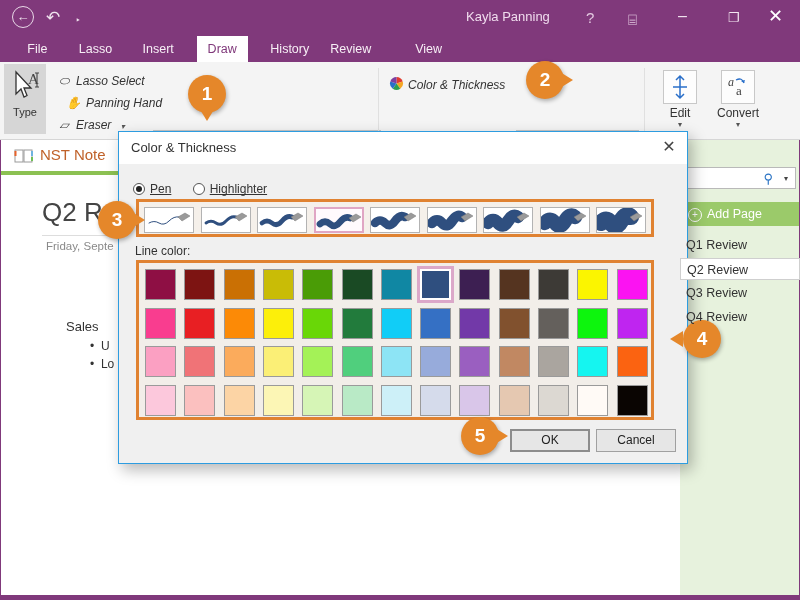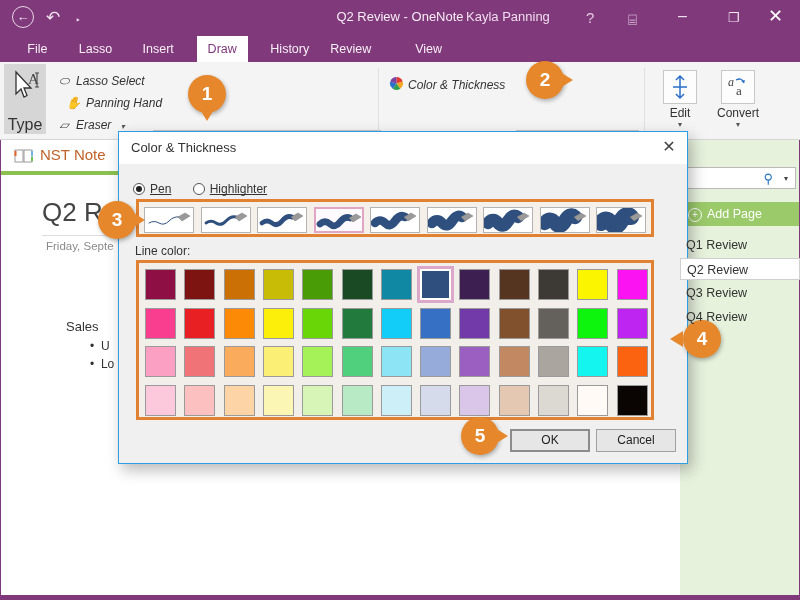--- a/index.html
+++ b/index.html
@@ -55,21 +55,21 @@
     position:absolute; left:0; top:62px; width:800px; height:78px;
     background:#f4f4f4; border-bottom:1px solid #d6d6d6;
   }
   .rb-sep { position:absolute; top:6px; width:1px; height:66px; background:#e0e0e0; }
 
   .type-btn {
     position:absolute; left:4px; top:2px; width:42px; height:70px;
     background:#d6d6d6; text-align:center;
   }
   .type-btn .glyph { position:relative; height:42px; }
-  .type-btn .lbl { font-size:16px; color:#333;margin-top:10px; }
+  .type-btn .lbl { font-size:11px; color:#333; }
 
   .tool-item {
     position:absolute; font-size:12px; color:#333; white-space:nowrap;font-style:italic;
   }
   .tool-item .ic { display:inline-block; width:16px; text-align:center; margin-right:4px; }
 
   .gallery {
     position:absolute; background:#fff; border:1px solid #c6c6c6;
   }
   .pen-cell {
@@ -171,21 +171,20 @@
   .callout .tailL { left:-13px; top:11px;
     border-top:8px solid transparent; border-bottom:8px solid transparent; border-right:13px solid #e5872a; }
 </style>
 </head>
 <body>
 
 <div class="titlebar">
   <div class="tb-icon tb-back">←</div>
   <div class="tb-icon tb-undo">↶</div>
   <div class="tb-icon tb-caret">‣</div>
-  <div class="tb-title">Q2 Review - OneNote</div>
   <div class="tb-user">Kayla Panning</div>
   <div class="tb-icon tb-help">?</div>
   <div class="tb-icon tb-ribopt">⌸</div>
   <div class="tb-icon tb-min">–</div>
   <div class="tb-icon tb-max">❐</div>
   <div class="tb-icon tb-close">✕</div>
 </div>
 
 <div class="tabbar" id="tabbar">
     <div class="tab" style="left: 12px; width: 50.8px; text-align: center;">File</div>

